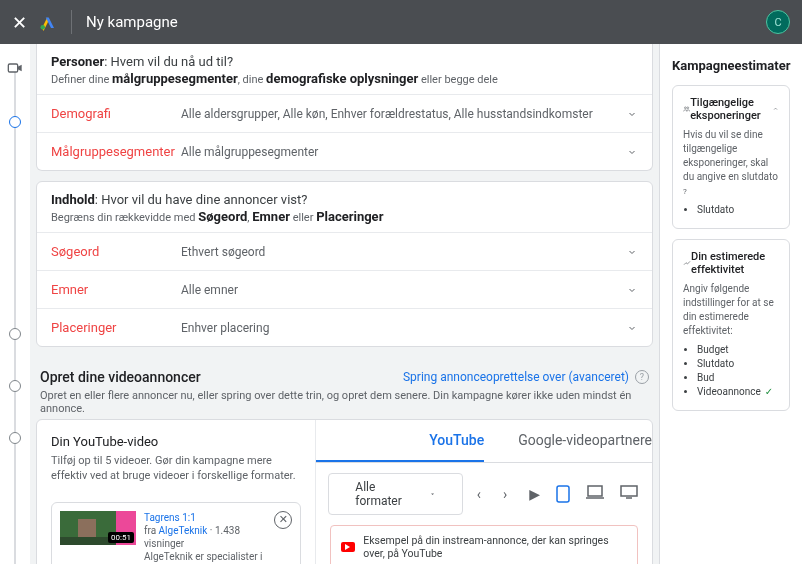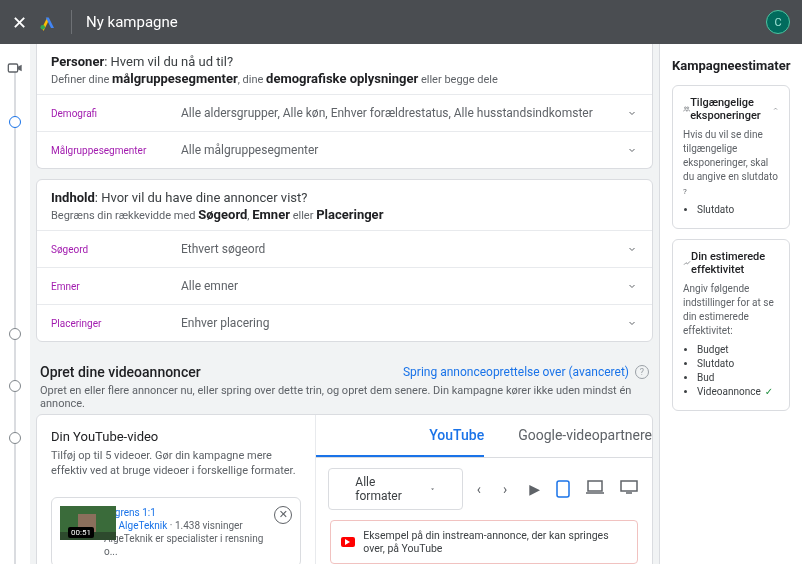--- a/index.html
+++ b/index.html
@@ -16,34 +16,34 @@
 .rail .step{width:12px;height:12px;border:1.5px solid #1a73e8;border-radius:50%;background:#fff}
 .rail .step.done{border-color:#80868b}
 .rail .line{position:absolute;top:28px;bottom:0;left:14px;width:2px;background:#dadce0;z-index:-1}
 .main{flex:1;background:#f1f3f4;padding:0 6px 10px 6px;overflow-y:auto}
 .side{width:143px;padding:14px 12px;border-left:1px solid #dadce0;font-size:11px}
 .card{background:#fff;border:1px solid #dadce0;border-radius:6px;margin-bottom:10px}
 .grouphdr{padding:10px 14px 8px}
 .grouphdr b{color:#202124;font-size:13px}
 .grouphdr .sub{font-size:11px;color:#5f6368;margin-top:2px}
 .row{border-top:1px solid #e8eaed;display:flex;align-items:center;padding:11px 14px;cursor:pointer}
-.row .lbl{width:130px;font-size:10px;color:#a21caf}
+.row .lbl{width:130px;font-size:13px;color:#ef4444}
 .row .val{flex:1;font-size:12px;color:#5f6368}
 .row .chev{color:#5f6368}
 .sechead{display:flex;align-items:center;padding:12px 0 4px 4px}
 .sechead .t{font-size:14px;color:#202124;font-weight:500}
 .sechead .skip{margin-left:auto;color:#1a73e8;font-size:12px;margin-right:6px}
 .sechead .help{width:14px;height:14px;border:1px solid #9aa0a6;border-radius:50%;font-size:9px;color:#9aa0a6;display:flex;align-items:center;justify-content:center;margin-right:4px}
 .secsub{font-size:11px;color:#5f6368;padding:0 4px 4px}
 .vidcard{display:flex;border:1px solid #dadce0;border-radius:6px;background:#fff}
 .vleft{width:290px;padding:14px;border-right:1px solid #e8eaed}
 .vleft .h{font-size:13px;color:#202124;margin-bottom:4px}
 .vleft .s{font-size:11px;color:#5f6368;margin-bottom:18px;line-height:1.4}
 .yt{border:1px solid #dadce0;border-radius:6px;padding:8px;display:flex;gap:8px;margin-bottom:10px}
-.thumb{width:36px;height:34px;background:#ec4899;position:relative;flex-shrink:0}
+.thumb{width:76px;height:34px;background:#ec4899;position:relative;flex-shrink:0}
 .thumb .dur{position:absolute;bottom:2px;right:2px;background:#000;color:#fff;font-size:8px;padding:1px 3px;border-radius:2px}
 .ytinfo{flex:1;font-size:10px;line-height:1.3}
 .ytinfo .ttl{color:#1a73e8}
 .ytinfo .ch{color:#5f6368}
 .ytinfo .ch a{color:#1a73e8;text-decoration:none}
 .ytclose{width:18px;height:18px;border:1.5px solid #5f6368;border-radius:50%;display:flex;align-items:center;justify-content:center;font-size:11px;color:#5f6368;flex-shrink:0;cursor:pointer}
 .vright{flex:1;display:flex;flex-direction:column}
 .tabs{display:flex;border-bottom:1px solid #dadce0}
 .tab{flex:1;text-align:right;padding:12px 0;font-size:14px;color:#5f6368;cursor:pointer}
 .tab.active{color:#1a73e8;border-bottom:2px solid #1a73e8;font-weight:500}

